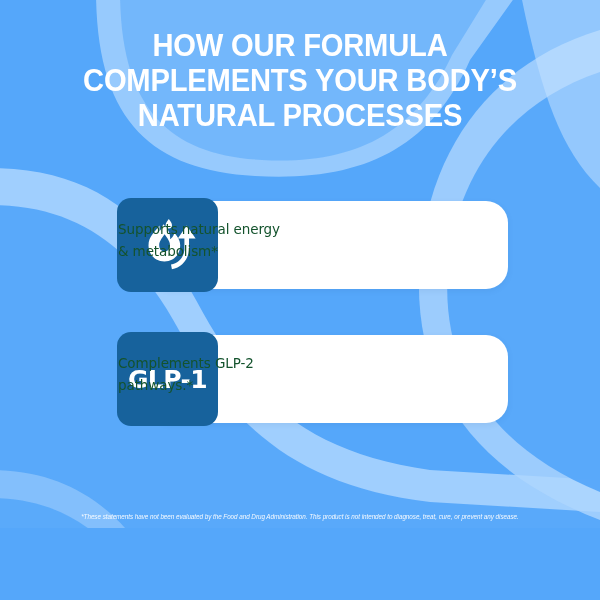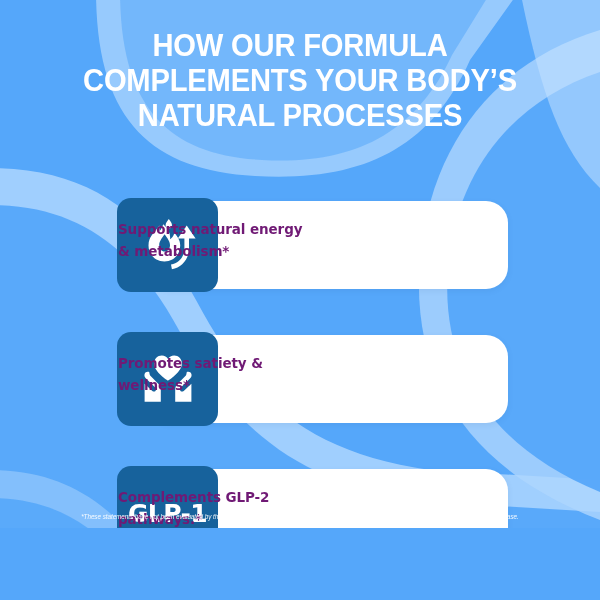--- a/index.html
+++ b/index.html
@@ -73,23 +73,23 @@
     background: #ffffff;
     border-radius: 22px;
     box-shadow: 0 2px 6px rgba(20, 70, 120, 0.08);
   }
 
   .card-text {
     position: absolute;
     left: 118px;
     top: 20px;
     width: 225px;
-    color: #701a75;
+    color: #14532d;
     font-family: "DejaVu Sans", sans-serif;
-    font-weight: 700;
+    font-weight: 400;
     font-size: 13.5px;
     line-height: 22px;
     white-space: pre-line;
     letter-spacing: -0.1px;
   }
 
   .icon-box {
     position: absolute;
     left: 117px;
     top: 0;
@@ -173,37 +173,20 @@
 
             <path d="M34.0 49.6 C41.4 48.2 46.4 43.0 47.4 35.0 L47.4 22.0 L52.0 22.0 L52.0 35.0 C51.0 45.6 44.0 52.6 34.9 54.2 Z"></path>
             <path d="M49.7 10.5 L58.6 23.6 L40.8 23.6 Z"></path>
           </g>
         </svg>
       </div>
       <div class="card-text">Supports natural energy
 &amp; metabolism*</div>
     </div>
 
-    <div class="card-row">
-      <div class="card-panel"></div>
-      <div class="icon-box">
-        <svg width="66" height="58" viewBox="0 0 66 58" aria-hidden="true">
-          <g fill="#ffffff">
-
-            <path d="M33 30.8 C33 30.8 19.0 22.2 19.0 13.6 C19.0 8.8 22.6 5.4 26.8 5.4 C29.6 5.4 31.8 6.9 33 8.9 C34.2 6.9 36.4 5.4 39.2 5.4 C43.4 5.4 47.0 8.8 47.0 13.6 C47.0 22.2 33 30.8 33 30.8 Z"></path>
-
-            <path d="M14.2 22.0 C12.3 21.1 10.2 22.0 9.6 24.0 C9.1 25.7 9.7 27.2 11.0 28.5 L20.2 37.6 C21.2 38.6 21.3 40.0 20.5 40.9 C19.7 41.8 18.3 41.8 17.3 40.9 L9.6 33.8 L9.6 51.8 L25.8 51.8 L25.8 39.5 C25.8 37.4 25.0 35.6 23.5 34.1 L15.6 26.0 C15.0 25.4 14.7 24.7 14.6 23.9 Z"></path>
-
-            <path d="M51.8 22.0 C53.7 21.1 55.8 22.0 56.4 24.0 C56.9 25.7 56.3 27.2 55.0 28.5 L45.8 37.6 C44.8 38.6 44.7 40.0 45.5 40.9 C46.3 41.8 47.7 41.8 48.7 40.9 L56.4 33.8 L56.4 51.8 L40.2 51.8 L40.2 39.5 C40.2 37.4 41.0 35.6 42.5 34.1 L50.4 26.0 C51.0 25.4 51.3 24.7 51.4 23.9 Z"></path>
-          </g>
-        </svg>
-      </div>
-      <div class="card-text">Promotes satiety &amp;
-wellness*</div>
-    </div>
 
     <div class="card-row">
       <div class="card-panel"></div>
       <div class="icon-box">
         <span class="glp-label">GLP-1</span>
       </div>
       <div class="card-text">Complements GLP-2
 pathways.*</div>
     </div>
 

